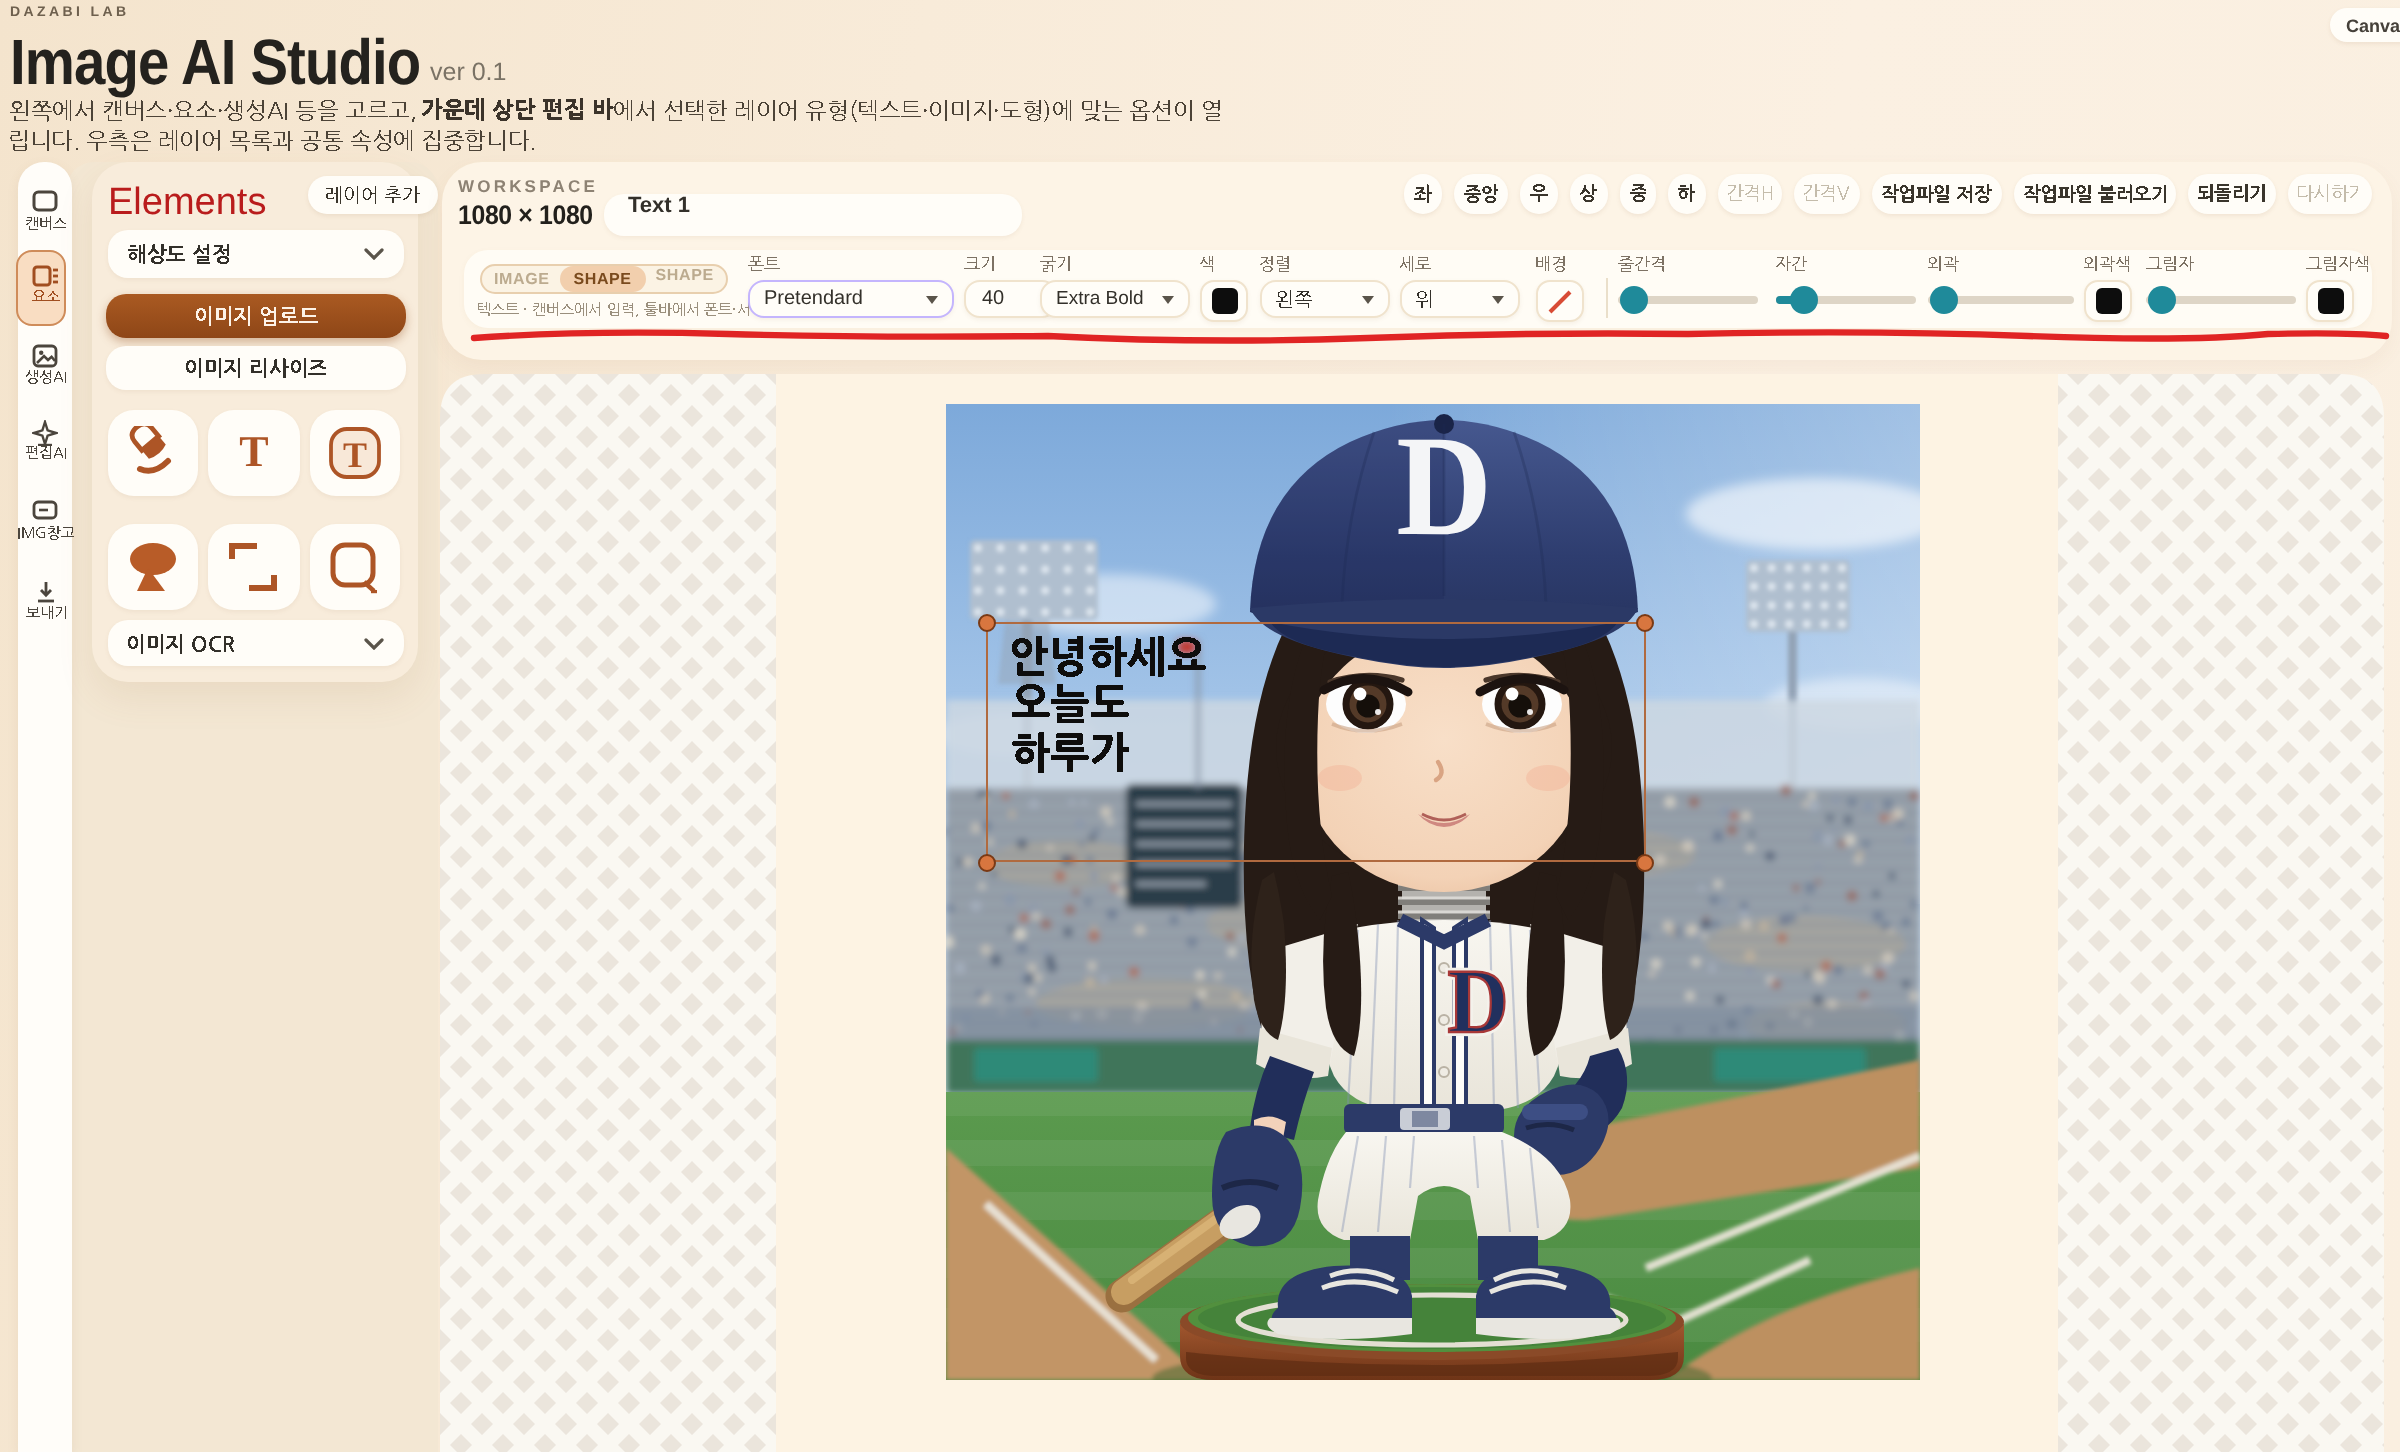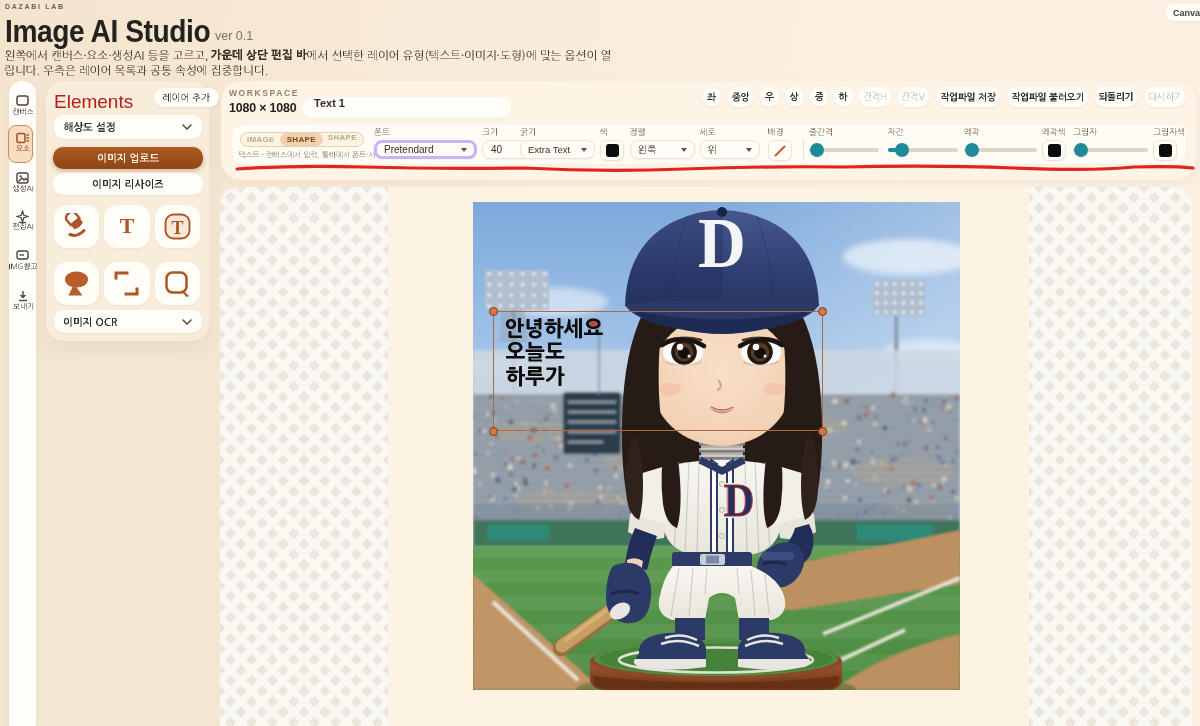--- a/index.html
+++ b/index.html
@@ -275,21 +275,21 @@
       <path d="M8 0h1v1h-1zM79 0h1v1h-1zM121 0h1v1h-1zM169 0h9v1h-9zM219 0h1v1h-1zM270 0h1v1h-1zM0 1h5v1h-5zM8 1h1v1h-1zM11 1h1v1h-1zM29 1h10v1h-10zM56 1h5v1h-5zM63 1h1v1h-1zM66 1h1v1h-1zM75 1h1v1h-1zM79 1h1v1h-1zM98 1h4v1h-4zM105 1h1v1h-1zM108 1h1v1h-1zM121 1h1v1h-1zM132 1h4v1h-4zM140 1h1v1h-1zM145 1h5v1h-5zM154 1h1v1h-1zM168 1h2v1h-2zM187 1h1v1h-1zM190 1h2v1h-2zM196 1h4v1h-4zM203 1h1v1h-1zM206 1h1v1h-1zM219 1h1v1h-1zM228 1h10v1h-10zM242 1h10v1h-10zM270 1h1v1h-1zM277 1h1v1h-1zM284 1h1v1h-1zM0 2h1v1h-1zM8 2h1v1h-1zM11 2h1v1h-1zM19 2h2v1h-2zM29 2h1v1h-1zM60 2h1v1h-1zM63 2h1v1h-1zM66 2h1v1h-1zM69 2h2v1h-2zM75 2h1v1h-1zM79 2h1v1h-1zM88 2h2v1h-2zM98 2h1v1h-1zM101 2h1v1h-1zM105 2h1v1h-1zM108 2h1v1h-1zM114 2h1v1h-1zM121 2h1v1h-1zM131 2h1v1h-1zM135 2h2v1h-2zM140 2h1v1h-1zM149 2h1v1h-1zM154 2h1v1h-1zM168 2h2v1h-2zM181 2h2v1h-2zM187 2h1v1h-1zM190 2h2v1h-2zM196 2h1v1h-1zM199 2h1v1h-1zM203 2h1v1h-1zM206 2h1v1h-1zM212 2h1v1h-1zM219 2h1v1h-1zM230 2h1v1h-1zM235 2h1v1h-1zM242 2h1v1h-1zM263 2h1v1h-1zM270 2h1v1h-1zM277 2h1v1h-1zM284 2h1v1h-1zM0 3h1v1h-1zM8 3h1v1h-1zM11 3h1v1h-1zM19 3h2v1h-2zM29 3h1v1h-1zM60 3h1v1h-1zM63 3h1v1h-1zM66 3h1v1h-1zM69 3h2v1h-2zM75 3h1v1h-1zM79 3h1v1h-1zM88 3h2v1h-2zM97 3h1v1h-1zM102 3h1v1h-1zM105 3h1v1h-1zM108 3h1v1h-1zM114 3h1v1h-1zM121 3h1v1h-1zM130 3h2v1h-2zM136 3h1v1h-1zM140 3h1v1h-1zM149 3h1v1h-1zM151 3h4v1h-4zM168 3h9v1h-9zM181 3h2v1h-2zM187 3h1v1h-1zM190 3h2v1h-2zM195 3h1v1h-1zM200 3h1v1h-1zM203 3h1v1h-1zM206 3h1v1h-1zM212 3h1v1h-1zM219 3h1v1h-1zM230 3h1v1h-1zM235 3h1v1h-1zM242 3h1v1h-1zM263 3h1v1h-1zM270 3h1v1h-1zM277 3h1v1h-1zM284 3h1v1h-1zM0 4h5v1h-5zM6 4h3v1h-3zM11 4h1v1h-1zM18 4h1v1h-1zM20 4h2v1h-2zM29 4h10v1h-10zM55 4h6v1h-6zM63 4h1v1h-1zM66 4h1v1h-1zM69 4h2v1h-2zM75 4h1v1h-1zM79 4h1v1h-1zM87 4h1v1h-1zM89 4h2v1h-2zM97 4h1v1h-1zM102 4h1v1h-1zM105 4h1v1h-1zM108 4h1v1h-1zM114 4h1v1h-1zM121 4h1v1h-1zM130 4h2v1h-2zM136 4h1v1h-1zM140 4h1v1h-1zM145 4h5v1h-5zM154 4h1v1h-1zM168 4h2v1h-2zM181 4h2v1h-2zM187 4h1v1h-1zM190 4h2v1h-2zM195 4h1v1h-1zM200 4h1v1h-1zM203 4h1v1h-1zM206 4h1v1h-1zM212 4h1v1h-1zM219 4h1v1h-1zM230 4h1v1h-1zM235 4h1v1h-1zM242 4h10v1h-10zM263 4h1v1h-1zM270 4h1v1h-1zM277 4h2v1h-2zM284 4h1v1h-1zM0 5h1v1h-1zM8 5h1v1h-1zM11 5h1v1h-1zM17 5h2v1h-2zM21 5h2v1h-2zM29 5h1v1h-1zM59 5h1v1h-1zM63 5h4v1h-4zM69 5h11v1h-11zM86 5h2v1h-2zM90 5h2v1h-2zM97 5h1v1h-1zM102 5h1v1h-1zM105 5h1v1h-1zM108 5h1v1h-1zM114 5h1v1h-1zM118 5h4v1h-4zM130 5h2v1h-2zM136 5h1v1h-1zM140 5h1v1h-1zM145 5h1v1h-1zM151 5h4v1h-4zM169 5h9v1h-9zM181 5h7v1h-7zM190 5h2v1h-2zM195 5h1v1h-1zM200 5h1v1h-1zM203 5h1v1h-1zM206 5h1v1h-1zM212 5h1v1h-1zM216 5h4v1h-4zM228 5h10v1h-10zM242 5h1v1h-1zM263 5h1v1h-1zM267 5h4v1h-4zM276 5h1v1h-1zM278 5h2v1h-2zM284 5h1v1h-1zM0 6h1v1h-1zM8 6h1v1h-1zM11 6h1v1h-1zM16 6h2v1h-2zM22 6h2v1h-2zM29 6h1v1h-1zM46 6h2v1h-2zM58 6h1v1h-1zM63 6h1v1h-1zM66 6h1v1h-1zM69 6h2v1h-2zM75 6h1v1h-1zM79 6h1v1h-1zM85 6h2v1h-2zM91 6h2v1h-2zM97 6h1v1h-1zM102 6h4v1h-4zM108 6h1v1h-1zM114 6h2v1h-2zM121 6h1v1h-1zM131 6h1v1h-1zM135 6h2v1h-2zM140 6h1v1h-1zM145 6h1v1h-1zM154 6h1v1h-1zM181 6h2v1h-2zM187 6h1v1h-1zM190 6h4v1h-4zM195 6h1v1h-1zM200 6h4v1h-4zM206 6h1v1h-1zM212 6h2v1h-2zM219 6h1v1h-1zM232 6h2v1h-2zM242 6h1v1h-1zM255 6h2v1h-2zM263 6h2v1h-2zM270 6h1v1h-1zM275 6h2v1h-2zM279 6h2v1h-2zM284 6h1v1h-1zM0 7h6v1h-6zM8 7h1v1h-1zM11 7h1v1h-1zM15 7h1v1h-1zM24 7h2v1h-2zM29 7h10v1h-10zM46 7h2v1h-2zM56 7h2v1h-2zM63 7h1v1h-1zM66 7h1v1h-1zM69 7h2v1h-2zM75 7h1v1h-1zM79 7h1v1h-1zM84 7h1v1h-1zM93 7h2v1h-2zM97 7h1v1h-1zM102 7h1v1h-1zM105 7h1v1h-1zM108 7h1v1h-1zM113 7h1v1h-1zM115 7h1v1h-1zM121 7h1v1h-1zM132 7h4v1h-4zM140 7h1v1h-1zM145 7h6v1h-6zM154 7h1v1h-1zM166 7h14v1h-14zM181 7h2v1h-2zM187 7h1v1h-1zM190 7h2v1h-2zM195 7h1v1h-1zM200 7h1v1h-1zM203 7h1v1h-1zM206 7h1v1h-1zM211 7h1v1h-1zM213 7h1v1h-1zM219 7h1v1h-1zM232 7h2v1h-2zM242 7h10v1h-10zM255 7h2v1h-2zM262 7h1v1h-1zM264 7h1v1h-1zM270 7h1v1h-1zM274 7h2v1h-2zM280 7h2v1h-2zM284 7h1v1h-1zM11 8h1v1h-1zM55 8h2v1h-2zM63 8h1v1h-1zM66 8h1v1h-1zM69 8h2v1h-2zM75 8h1v1h-1zM79 8h1v1h-1zM97 8h1v1h-1zM102 8h1v1h-1zM105 8h1v1h-1zM108 8h1v1h-1zM113 8h1v1h-1zM116 8h1v1h-1zM121 8h1v1h-1zM140 8h1v1h-1zM154 8h1v1h-1zM172 8h2v1h-2zM181 8h2v1h-2zM187 8h1v1h-1zM190 8h2v1h-2zM195 8h1v1h-1zM200 8h1v1h-1zM203 8h1v1h-1zM206 8h1v1h-1zM211 8h1v1h-1zM214 8h1v1h-1zM219 8h1v1h-1zM226 8h14v1h-14zM262 8h1v1h-1zM265 8h1v1h-1zM270 8h1v1h-1zM284 8h1v1h-1zM63 9h1v1h-1zM66 9h1v1h-1zM69 9h2v1h-2zM75 9h1v1h-1zM79 9h1v1h-1zM98 9h1v1h-1zM101 9h2v1h-2zM105 9h1v1h-1zM108 9h1v1h-1zM112 9h1v1h-1zM116 9h2v1h-2zM121 9h1v1h-1zM132 9h2v1h-2zM140 9h1v1h-1zM168 9h9v1h-9zM181 9h2v1h-2zM187 9h1v1h-1zM190 9h2v1h-2zM196 9h1v1h-1zM199 9h2v1h-2zM203 9h1v1h-1zM206 9h1v1h-1zM210 9h1v1h-1zM214 9h2v1h-2zM219 9h1v1h-1zM261 9h1v1h-1zM265 9h2v1h-2zM270 9h1v1h-1zM276 9h9v1h-9zM2 10h9v1h-9zM58 10h1v1h-1zM66 10h1v1h-1zM70 10h6v1h-6zM79 10h1v1h-1zM98 10h4v1h-4zM105 10h1v1h-1zM108 10h1v1h-1zM111 10h2v1h-2zM117 10h1v1h-1zM121 10h1v1h-1zM132 10h9v1h-9zM146 10h9v1h-9zM176 10h2v1h-2zM182 10h6v1h-6zM190 10h2v1h-2zM196 10h4v1h-4zM203 10h1v1h-1zM206 10h1v1h-1zM209 10h2v1h-2zM215 10h1v1h-1zM219 10h1v1h-1zM228 10h2v1h-2zM260 10h2v1h-2zM266 10h1v1h-1zM270 10h1v1h-1zM284 10h1v1h-1zM10 11h2v1h-2zM13 11h28v1h-28zM58 11h1v1h-1zM79 11h1v1h-1zM82 11h14v1h-14zM105 11h1v1h-1zM108 11h1v1h-1zM121 11h1v1h-1zM132 11h2v1h-2zM140 11h1v1h-1zM154 11h1v1h-1zM169 11h8v1h-8zM190 11h2v1h-2zM203 11h1v1h-1zM206 11h1v1h-1zM219 11h1v1h-1zM228 11h2v1h-2zM240 11h14v1h-14zM270 11h1v1h-1zM284 11h1v1h-1zM10 12h2v1h-2zM58 12h1v1h-1zM79 12h1v1h-1zM105 12h1v1h-1zM108 12h1v1h-1zM121 12h1v1h-1zM132 12h2v1h-2zM140 12h1v1h-1zM154 12h1v1h-1zM159 12h1v1h-1zM168 12h2v1h-2zM190 12h2v1h-2zM203 12h1v1h-1zM206 12h1v1h-1zM219 12h1v1h-1zM228 12h2v1h-2zM270 12h1v1h-1zM284 12h1v1h-1zM10 13h2v1h-2zM58 13h9v1h-9zM79 13h1v1h-1zM105 13h1v1h-1zM108 13h1v1h-1zM121 13h1v1h-1zM133 13h8v1h-8zM154 13h1v1h-1zM158 13h2v1h-2zM169 13h9v1h-9zM190 13h2v1h-2zM203 13h1v1h-1zM206 13h1v1h-1zM219 13h1v1h-1zM229 13h9v1h-9zM270 13h1v1h-1zM284 13h1v1h-1zM154 14h1v1h-1zM158 14h1v1h-1z" fill="#9a8f7d"></path>
     </svg>
   </div>
 <div class="abs" style="left:374px;top:128px">
     <div style="display:flex;flex-direction:column;gap:3px">
       <div style="height:9px;display:flex">
         <svg width="16" height="7.5" viewBox="0 0 32 15" style="display:block">
           <path d="M3 0h10v1h-10zM5 1h1v1h-1zM10 1h1v1h-1zM19 1h10v1h-10zM5 2h1v1h-1zM10 2h1v1h-1zM19 2h1v1h-1zM5 3h1v1h-1zM10 3h1v1h-1zM19 3h1v1h-1zM5 4h1v1h-1zM10 4h1v1h-1zM19 4h10v1h-10zM2 5h11v1h-11zM19 5h1v1h-1zM7 6h2v1h-2zM19 6h1v1h-1zM7 7h2v1h-2zM19 7h1v1h-1zM7 8h2v1h-2zM19 8h10v1h-10zM0 9h16v1h-16zM3 11h1v1h-1zM3 12h1v1h-1zM16 12h16v1h-16zM3 13h1v1h-1zM3 14h11v1h-11z" fill="#7d7264"></path>
         </svg>
       </div>
-      <div class="wht" style="width:103px;height:19px;border-radius:8px;display:flex;align-items:center;justify-content:space-between;padding:0 7px;border:3px solid #c4b5fd">
+      <div class="wht" style="width:103px;height:19px;border-radius:8px;display:flex;align-items:center;justify-content:space-between;padding:0 7px;border:1px solid #c4b5fd">
         <span style="font-size:10px;color:#33302a;white-space:nowrap">Pretendard</span>
         <div class="caret"></div>
       </div>
     </div>
   </div>
 <div class="abs" style="left:482px;top:128px">
     <div style="display:flex;flex-direction:column;gap:3px">
       <div style="height:9px;display:flex">
         <svg width="15" height="7.5" viewBox="0 0 30 15" style="display:block">
           <path d="M28 0h2v1h-2zM3 1h10v1h-10zM18 1h7v1h-7zM28 1h2v1h-2zM12 2h1v1h-1zM24 2h1v1h-1zM28 2h2v1h-2zM12 3h1v1h-1zM24 3h1v1h-1zM28 3h2v1h-2zM12 4h1v1h-1zM23 4h2v1h-2zM28 4h2v1h-2zM12 5h1v1h-1zM23 5h1v1h-1zM28 5h2v1h-2zM3 6h10v1h-10zM23 6h1v1h-1zM28 6h2v1h-2zM12 7h1v1h-1zM22 7h1v1h-1zM28 7h2v1h-2zM12 8h1v1h-1zM21 8h2v1h-2zM28 8h2v1h-2zM12 9h1v1h-1zM20 9h2v1h-2zM28 9h2v1h-2zM11 10h2v1h-2zM19 10h2v1h-2zM28 10h2v1h-2zM11 11h2v1h-2zM18 11h1v1h-1zM28 11h2v1h-2zM0 12h16v1h-16zM28 12h2v1h-2zM28 13h2v1h-2zM28 14h2v1h-2z" fill="#7d7264"></path>
@@ -301,21 +301,21 @@
     </div>
   </div>
 <div class="abs" style="left:520px;top:128px">
     <div style="display:flex;flex-direction:column;gap:3px">
       <div style="height:9px;display:flex">
         <svg width="15" height="8" viewBox="0 0 30 16" style="display:block">
           <path d="M3 0h10v1h-10zM28 0h2v1h-2zM12 1h1v1h-1zM18 1h7v1h-7zM28 1h2v1h-2zM12 2h1v1h-1zM24 2h1v1h-1zM28 2h2v1h-2zM12 3h1v1h-1zM24 3h1v1h-1zM28 3h2v1h-2zM12 4h1v1h-1zM23 4h2v1h-2zM28 4h2v1h-2zM0 5h16v1h-16zM23 5h1v1h-1zM28 5h2v1h-2zM7 6h2v1h-2zM23 6h1v1h-1zM28 6h2v1h-2zM7 7h2v1h-2zM22 7h1v1h-1zM28 7h2v1h-2zM21 8h2v1h-2zM28 8h2v1h-2zM3 9h10v1h-10zM20 9h2v1h-2zM28 9h2v1h-2zM7 10h1v1h-1zM12 10h1v1h-1zM19 10h2v1h-2zM28 10h2v1h-2zM7 11h1v1h-1zM12 11h1v1h-1zM18 11h1v1h-1zM28 11h2v1h-2zM3 12h5v1h-5zM12 12h1v1h-1zM28 12h2v1h-2zM3 13h1v1h-1zM12 13h1v1h-1zM28 13h2v1h-2zM3 14h1v1h-1zM12 14h1v1h-1zM28 14h2v1h-2zM3 15h5v1h-5zM12 15h1v1h-1z" fill="#7d7264"></path>
         </svg>
       </div>
       <div class="wht" style="width:75px;height:19px;border-radius:8px;display:flex;align-items:center;justify-content:space-between;padding:0 7px;border:1px solid #f0e3cd">
-        <span style="font-size:9.5px;color:#33302a;white-space:nowrap">Extra Text</span>
+        <span style="font-size:9.5px;color:#33302a;white-space:nowrap">Extra Bold</span>
         <div class="caret"></div>
       </div>
     </div>
   </div>
 <div class="abs" style="left:600px;top:128px">
     <div style="display:flex;flex-direction:column;gap:3px">
       <div style="height:9px;display:flex">
         <svg width="6.5" height="8" viewBox="0 0 13 16" style="display:block">
           <path d="M9 0h1v1h-1zM12 0h1v1h-1zM3 1h2v1h-2zM9 1h1v1h-1zM12 1h1v1h-1zM3 2h1v1h-1zM9 2h1v1h-1zM12 2h1v1h-1zM3 3h2v1h-2zM9 3h1v1h-1zM12 3h1v1h-1zM2 4h3v1h-3zM9 4h4v1h-4zM2 5h1v1h-1zM4 5h2v1h-2zM9 5h1v1h-1zM12 5h1v1h-1zM1 6h2v1h-2zM5 6h2v1h-2zM9 6h1v1h-1zM12 6h1v1h-1zM0 7h2v1h-2zM6 7h2v1h-2zM9 7h1v1h-1zM12 7h1v1h-1zM9 8h1v1h-1zM12 8h1v1h-1zM3 10h10v1h-10zM12 11h1v1h-1zM12 12h1v1h-1zM12 13h1v1h-1zM12 14h1v1h-1zM12 15h1v1h-1z" fill="#7d7264"></path>
         </svg>

